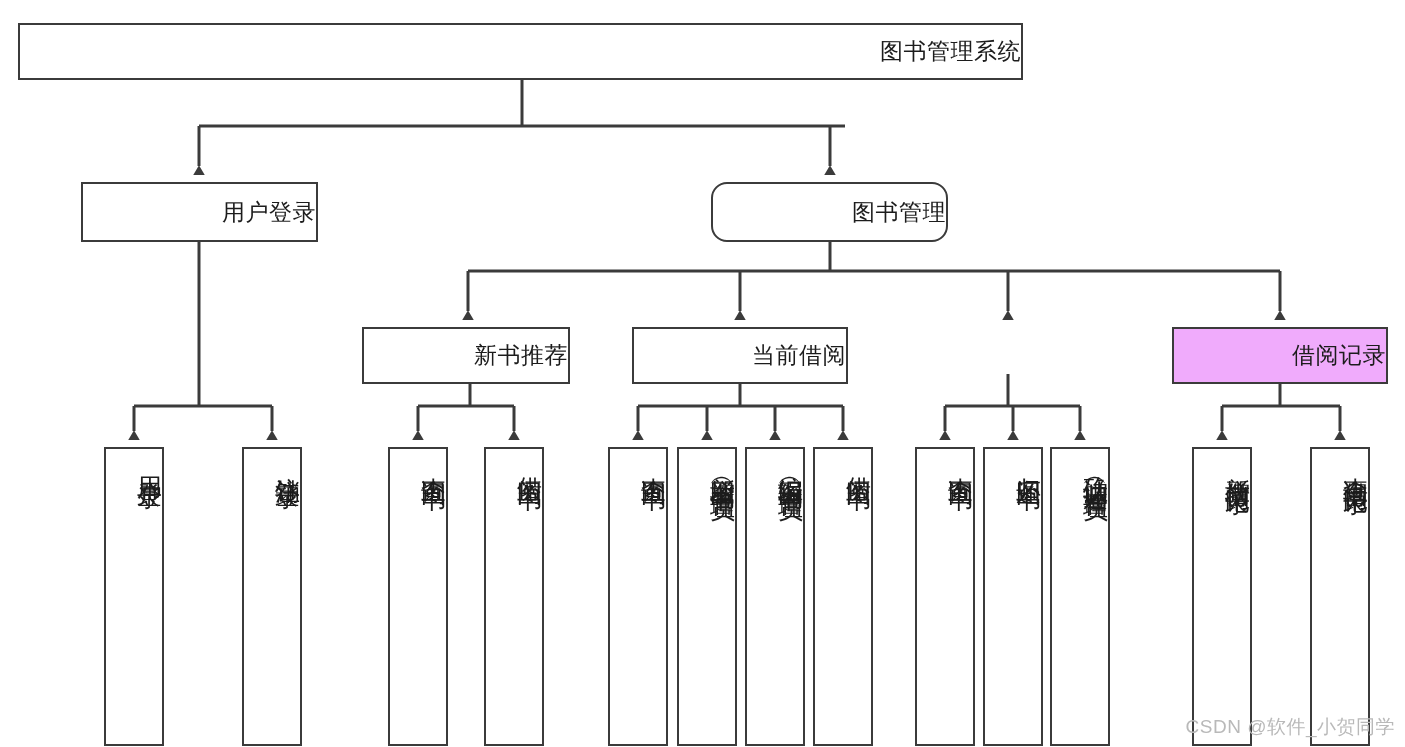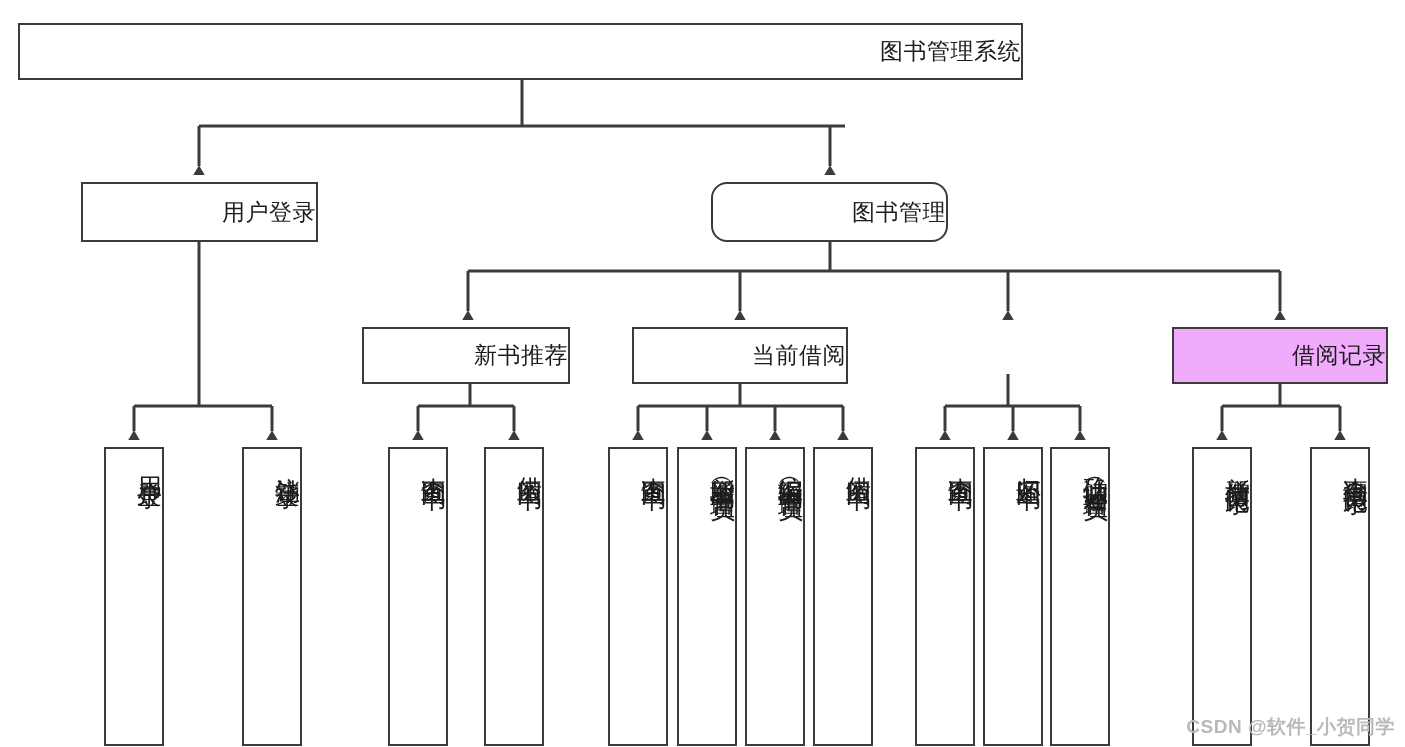--- a/index.html
+++ b/index.html
@@ -59,21 +59,20 @@
   }
   #watermark {
     position: absolute;
     right: 10px;
     bottom: 7px;
     font-size: 19px;
     color: #b9b9b9;
     white-space: nowrap;
     pointer-events: none;
     letter-spacing: 0.5px;
-    font-weight: bold;
   }
 </style>
 </head>
 <body>
 
 <div id="diagram-root" style="background: rgb(255, 255, 255);">
 
   <svg id="diagram-svg" viewBox="0 0 1405 747" xmlns="http://www.w3.org/2000/svg">
     <defs>
       <marker id="arrow" viewBox="0 0 12 14" refX="1" refY="7" markerWidth="10" markerHeight="12" orient="auto-start-reverse" markerUnits="userSpaceOnUse">

